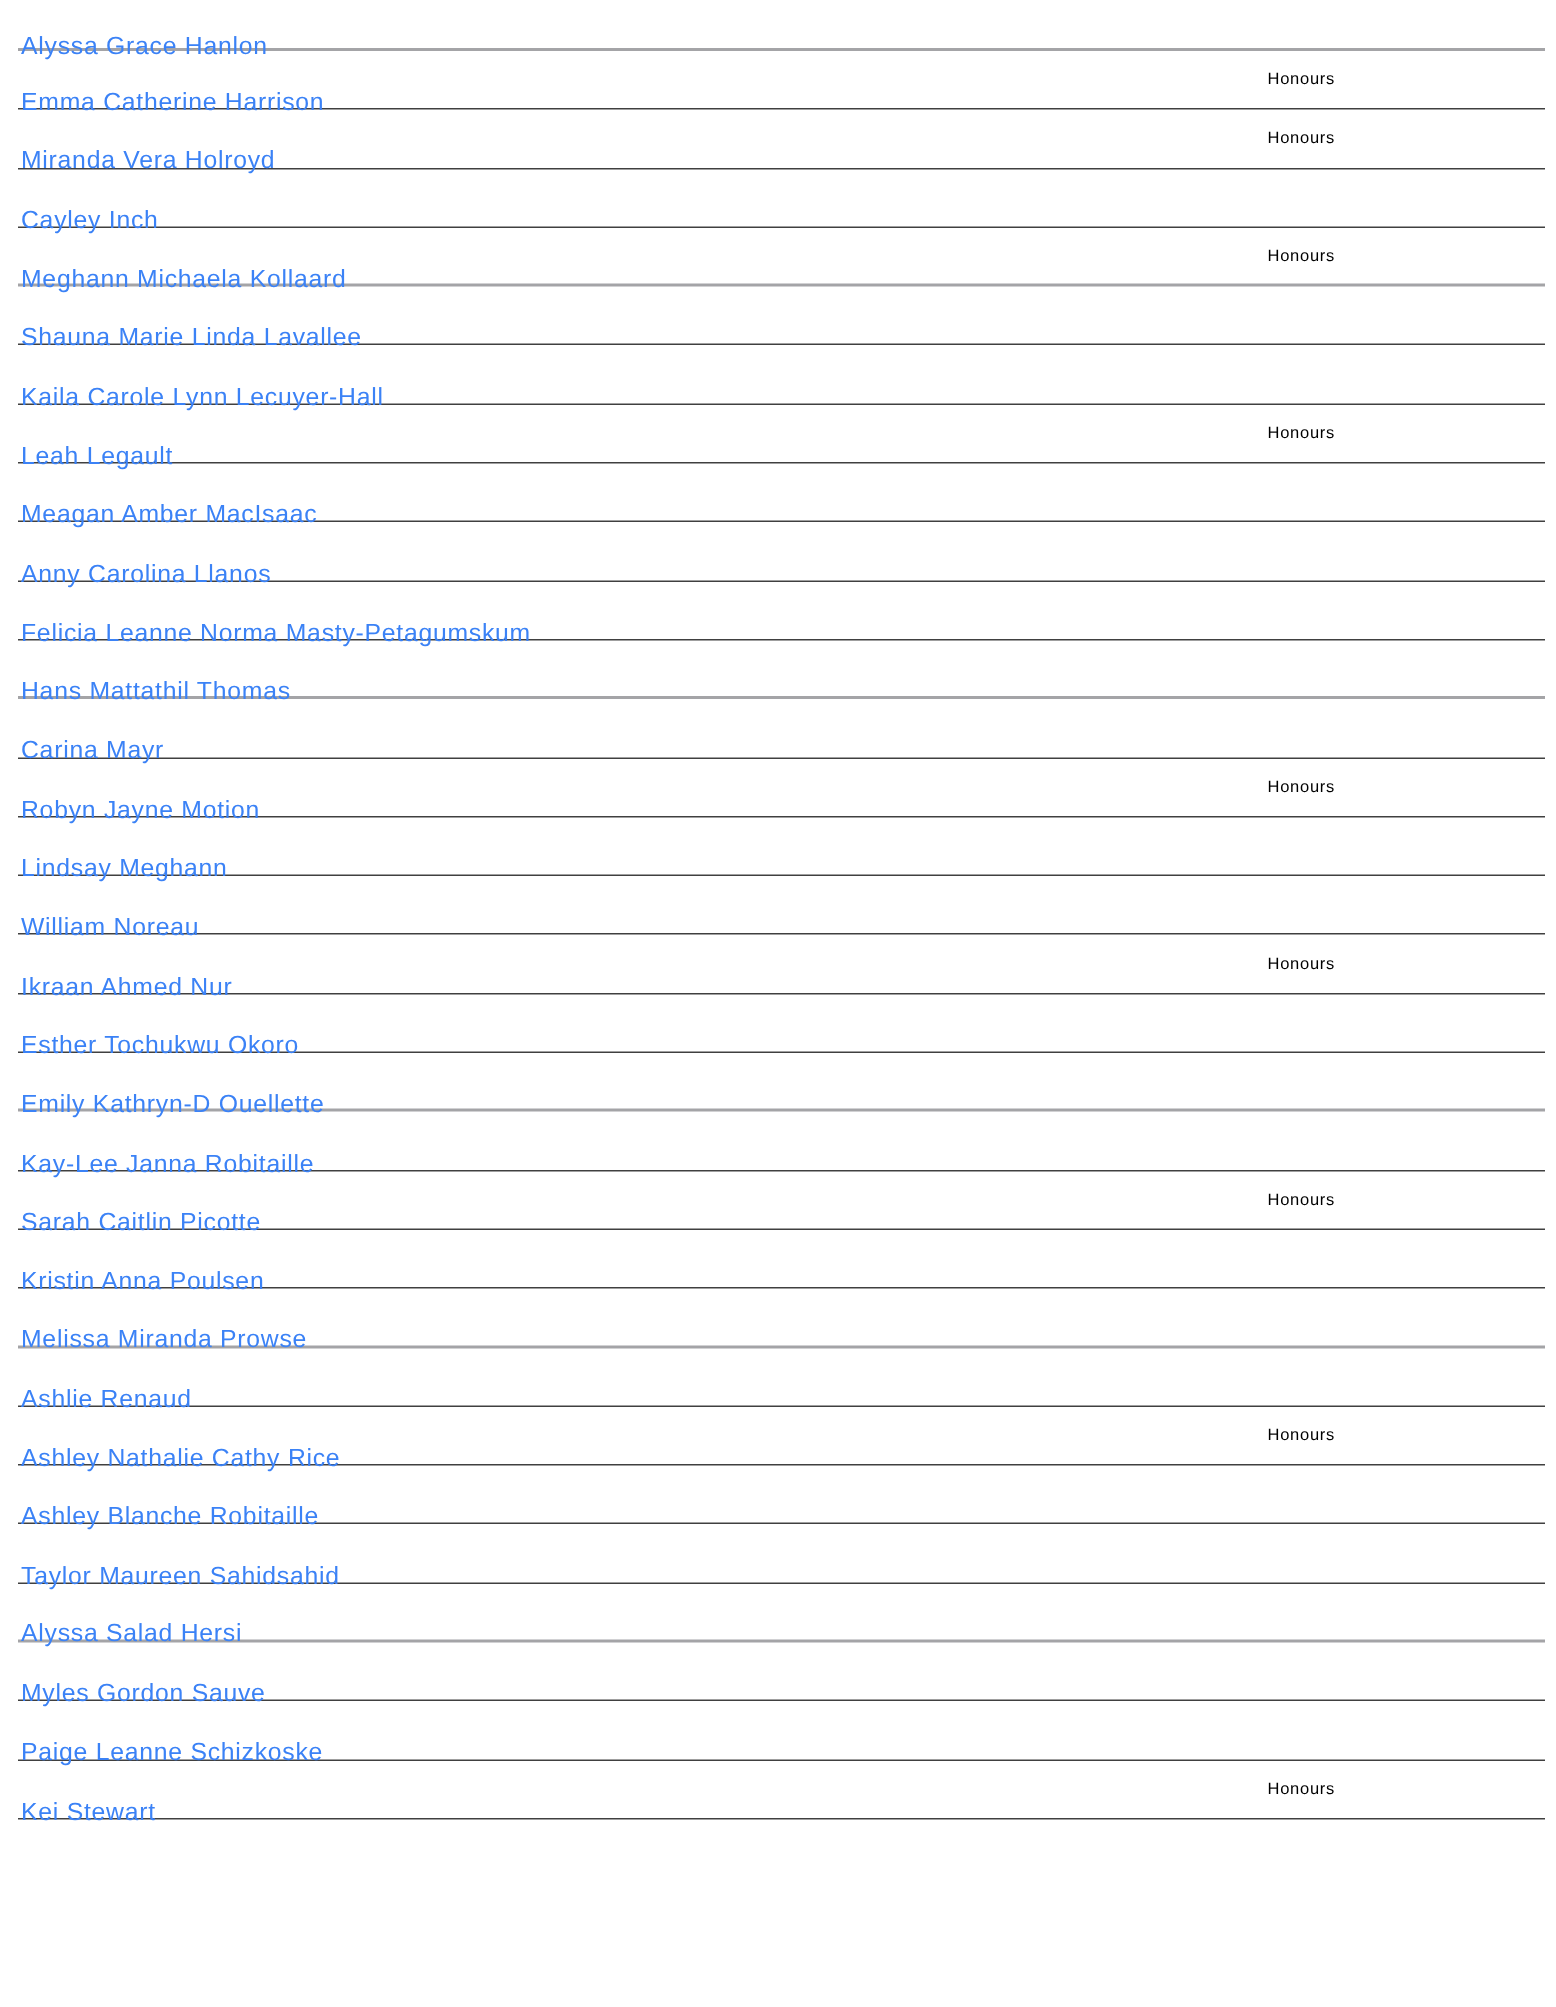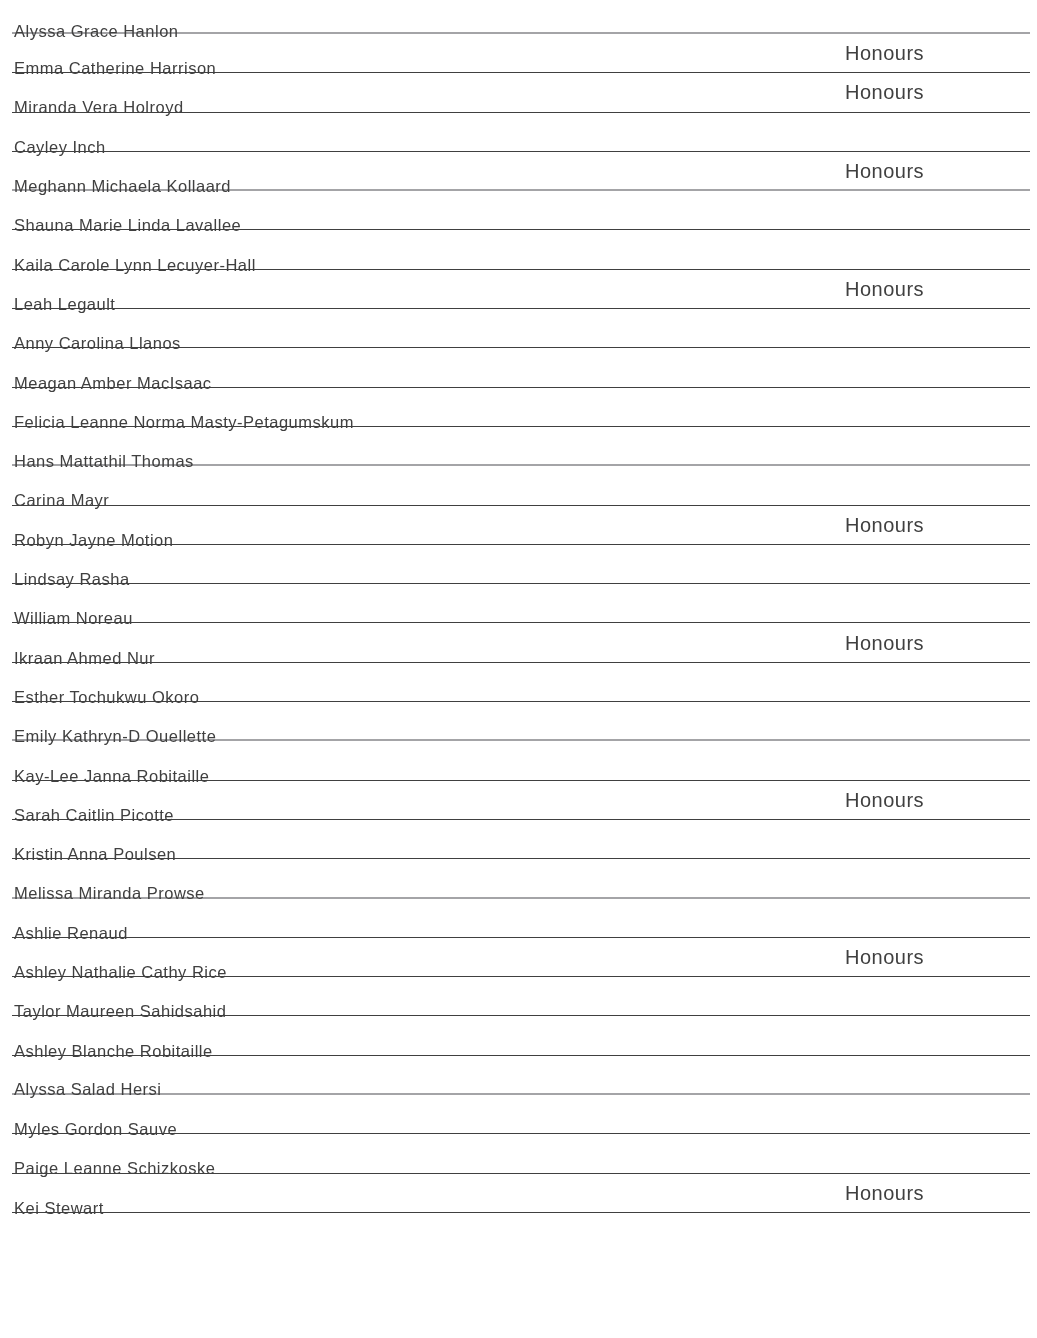--- a/index.html
+++ b/index.html
@@ -29,32 +29,32 @@
     height: 34px;
   }
   .row.thick {
     border-bottom-width: 2px;
     border-bottom-color: #a4a4a7;
   }
   .name {
     padding-left: 2px;
     font-size: 16.5px;
     letter-spacing: 0.5px;
-    color: #404040;
+    color: #3b82f6;
     white-space: nowrap;
     margin-top: 31px;
   }
   .honours {
     position: absolute;
     left: 833px;
     top: 50%;
     transform: translateY(-50%);
-    font-size: 20px;
+    font-size: 11px;
     letter-spacing: 0.5px;
-    color: #404040;
+    color: #000000;
     white-space: nowrap;
   }
 </style>
 </head>
 <body>
 
 <div class="list">
   <div class="row first thick">
     <span class="name">Alyssa Grace Hanlon</span>
 
@@ -91,51 +91,51 @@
 
   </div>
 
   <div class="row">
     <span class="name">Leah Legault</span>
     <span class="honours">Honours</span>
   </div>
 
 
   <div class="row">
+    <span class="name">Meagan Amber MacIsaac</span>
+
+  </div>
+
+  <div class="row">
     <span class="name">Anny Carolina Llanos</span>
 
   </div>
 
   <div class="row">
-    <span class="name">Meagan Amber MacIsaac</span>
-
-  </div>
-
-  <div class="row">
     <span class="name">Felicia Leanne Norma Masty-Petagumskum</span>
 
   </div>
 
   <div class="row thick">
     <span class="name">Hans Mattathil Thomas</span>
 
   </div>
 
   <div class="row">
     <span class="name">Carina Mayr</span>
 
   </div>
 
   <div class="row">
     <span class="name">Robyn Jayne Motion</span>
     <span class="honours">Honours</span>
   </div>
 
   <div class="row">
-    <span class="name">Lindsay Rasha</span>
+    <span class="name">Lindsay Meghann</span>
 
   </div>
 
 
   <div class="row">
     <span class="name">William Noreau</span>
 
   </div>
 
   <div class="row">
@@ -177,29 +177,29 @@
     <span class="name">Ashlie Renaud</span>
 
   </div>
 
   <div class="row">
     <span class="name">Ashley Nathalie Cathy Rice</span>
     <span class="honours">Honours</span>
   </div>
 
   <div class="row">
+    <span class="name">Ashley Blanche Robitaille</span>
+
+  </div>
+
+  <div class="row">
     <span class="name">Taylor Maureen Sahidsahid</span>
 
   </div>
 
-  <div class="row">
-    <span class="name">Ashley Blanche Robitaille</span>
-
-  </div>
-
   <div class="row thick">
     <span class="name">Alyssa Salad Hersi</span>
 
   </div>
 
   <div class="row">
     <span class="name">Myles Gordon Sauve</span>
 
   </div>
 

